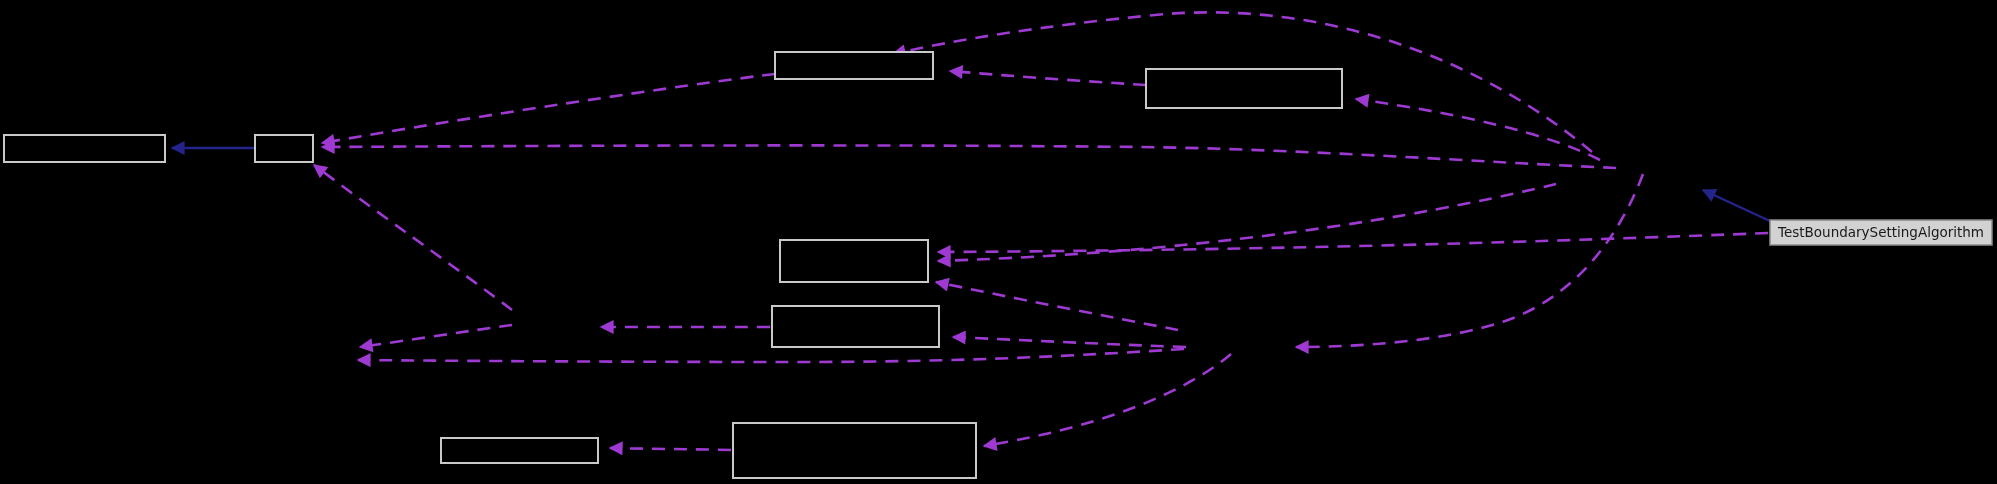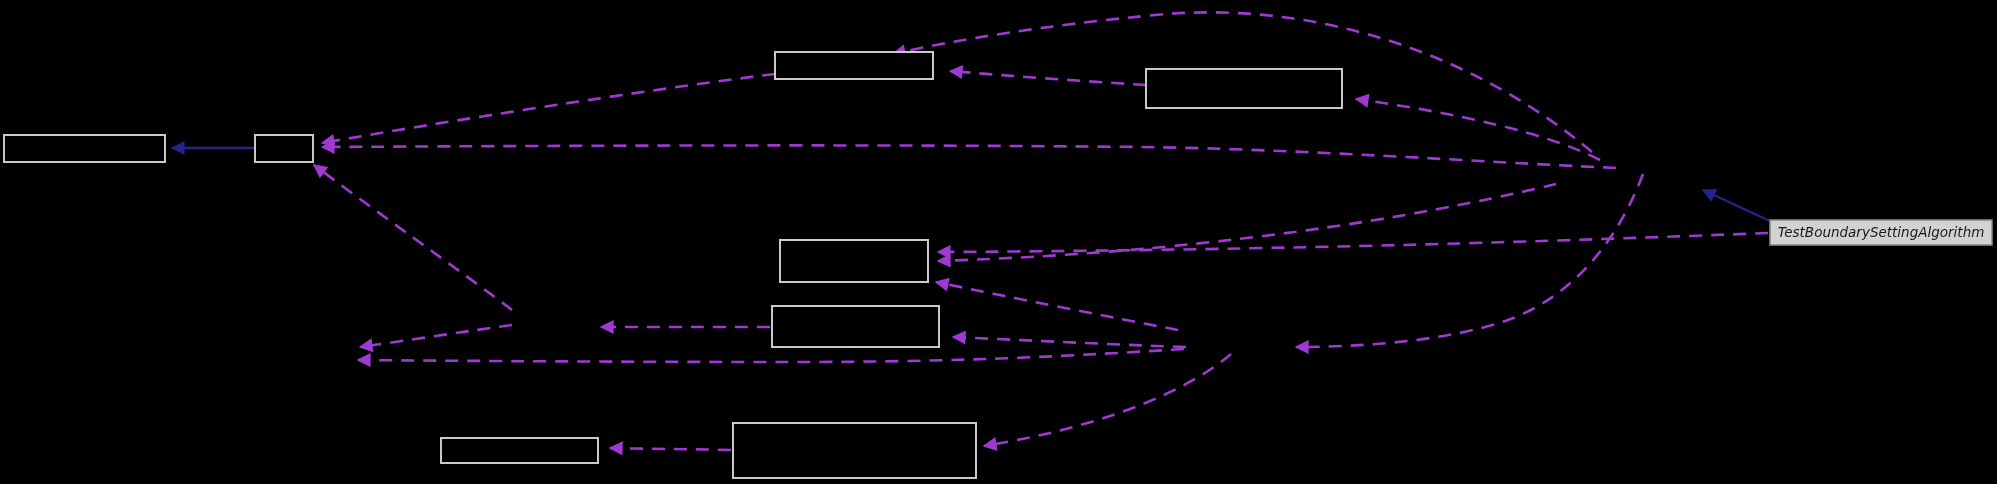--- a/index.html
+++ b/index.html
@@ -1,21 +1,21 @@
 <!DOCTYPE html>
 <html style="--background: #000000; --node_fill: #000000; --node_border: #c9c9c9; --edge_dashed: #9e3ad2; --edge_solid: #24248b; --label_fill: #d2d2d2; --label_border: #8a8a8a; --label_text: #1a1a1a;"><head>
 <meta charset="utf-8">
 <style>
   :root{
     --background:#000; --node_fill:#000; --node_border:#c9c9c9;
     --edge_dashed:#9e3ad2; --edge_solid:#24248b;
     --label_fill:#d2d2d2; --label_border:#8a8a8a; --label_text:#1a1a1a;
   }
   html,body{margin:0;padding:0;background:var(--background);}
-  .stage{position:relative;width:1997px;height:484px;background:var(--background);overflow:hidden;font-style:italic;}
+  .stage{position:relative;width:1997px;height:484px;background:var(--background);overflow:hidden;}
   svg{display:block;}
   .node{fill:var(--node_fill);stroke:var(--node_border);stroke-width:2;}
   .labelnode{fill:var(--label_fill);stroke:var(--label_border);stroke-width:1.5;}
   .labeltext{fill:var(--label_text);font-family:"DejaVu Sans","Liberation Sans",sans-serif;font-size:13.5px;}
   .edge-d{fill:none;stroke:var(--edge_dashed);stroke-width:2.6;stroke-dasharray:13 9;marker-end:url(#ah-p);}
   .edge-s{fill:none;stroke:var(--edge_solid);stroke-width:2.4;marker-end:url(#ah-b);}
   #ah-p .ah{fill:var(--edge_dashed);stroke:none;}
   #ah-b .ah{fill:var(--edge_solid);stroke:none;}
 </style>
 </head>

